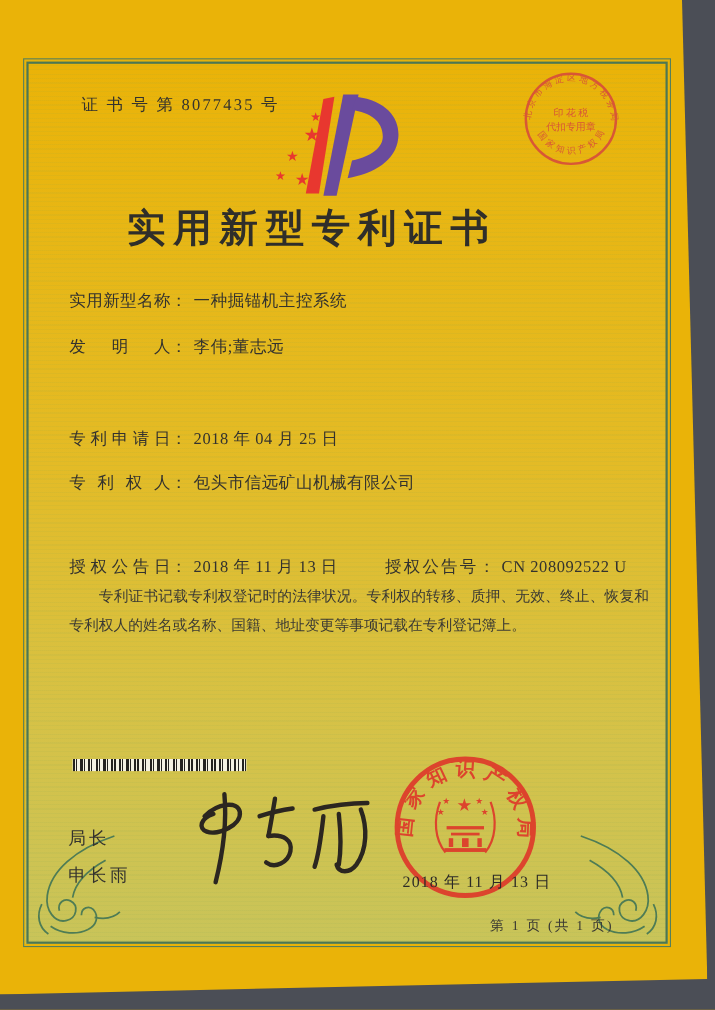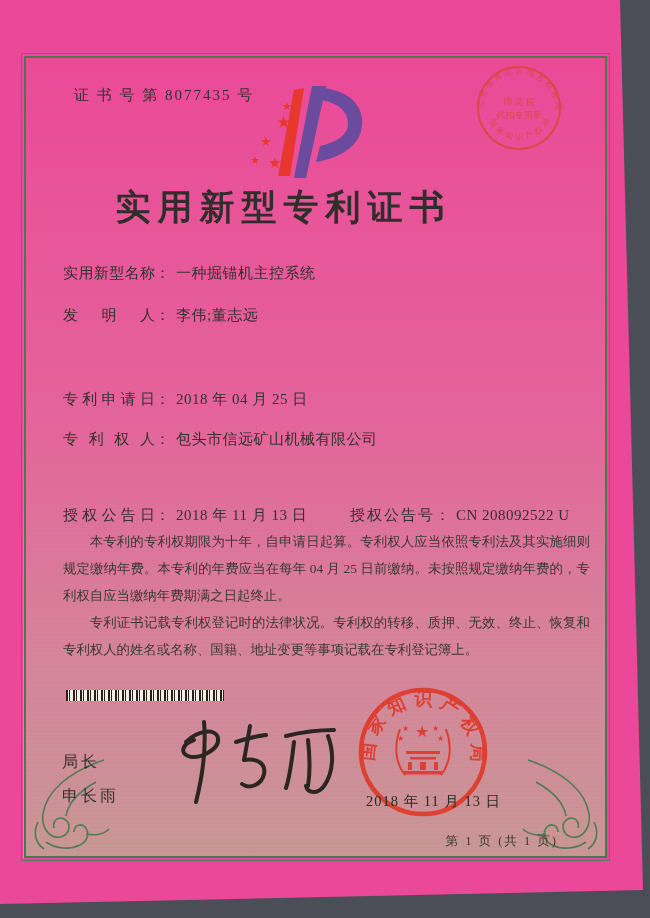--- a/index.html
+++ b/index.html
@@ -3,21 +3,21 @@
 <meta charset="utf-8">
 <style>
   html,body{margin:0;padding:0;}
   body{
     width:650px;height:918px;position:relative;overflow:hidden;
     background:#4b4e56;
     font-family:"Liberation Serif","DejaVu Serif",serif;
   }
   .paper{
     position:absolute;left:0;top:0;width:650px;height:918px;
-    background:#ec4899;
+    background:#eab308;
     clip-path:polygon(0 0,620px 0,643px 890px,0 904px);
   }
   .tint{
     position:absolute;left:23px;top:55px;width:584px;height:803px;z-index:0;
     background:
       repeating-linear-gradient(180deg,rgba(110,160,90,0.07) 0 1px,rgba(0,0,0,0) 1px 4px),
       linear-gradient(180deg,rgba(205,225,185,0) 0%,rgba(198,222,170,0.18) 45%,rgba(185,214,158,0.42) 75%,rgba(176,208,148,0.58) 100%);
   }
   .border-outer{
     position:absolute;left:21px;top:53px;width:587px;height:806px;
@@ -104,21 +104,20 @@
     <span class="field-label">专利权人</span><span class="field-colon">：</span><span class="field-value">包头市信远矿山机械有限公司</span>
   </div>
   <div class="abs field-row" style="top:506px">
     <span class="field-label">授权公告日</span><span class="field-colon">：</span><span class="field-value">2018 年 11 月 13 日</span>
     <span class="pair2">
       <span class="field-label">授权公告号</span><span class="field-colon">：</span><span class="field-value">CN 208092522 U</span>
     </span>
   </div>
 
   <div class="abs body-text">
-    <p>本专利的专利权期限为十年，自申请日起算。专利权人应当依照专利法及其实施细则规定缴纳年费。本专利的年费应当在每年 04 月 25 日前缴纳。未按照规定缴纳年费的，专利权自应当缴纳年费期满之日起终止。</p>
     <p>专利证书记载专利权登记时的法律状况。专利权的转移、质押、无效、终止、恢复和专利权人的姓名或名称、国籍、地址变更等事项记载在专利登记簿上。</p>
   </div>
 
   <div class="abs barcode"></div>
 
   <div class="abs director-label">局长</div>
   <div class="abs director-name">申长雨</div>
 
   <svg class="abs signature" width="200" height="92" viewBox="0 0 200 92" fill="none" stroke="#2b2620" stroke-width="4" stroke-linecap="round">
     <path d="M28,26 C40,14 58,12 60,22 C62,34 40,44 30,40 C22,37 24,28 36,24"></path>

